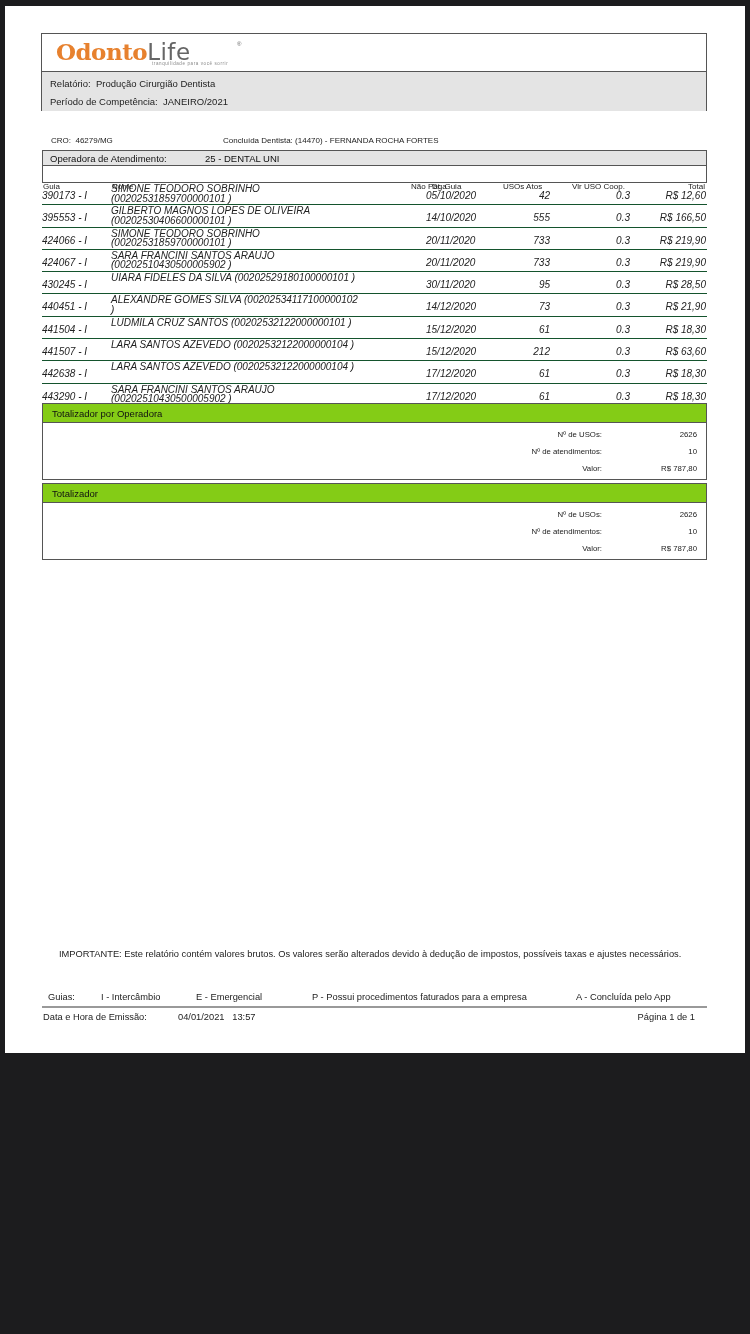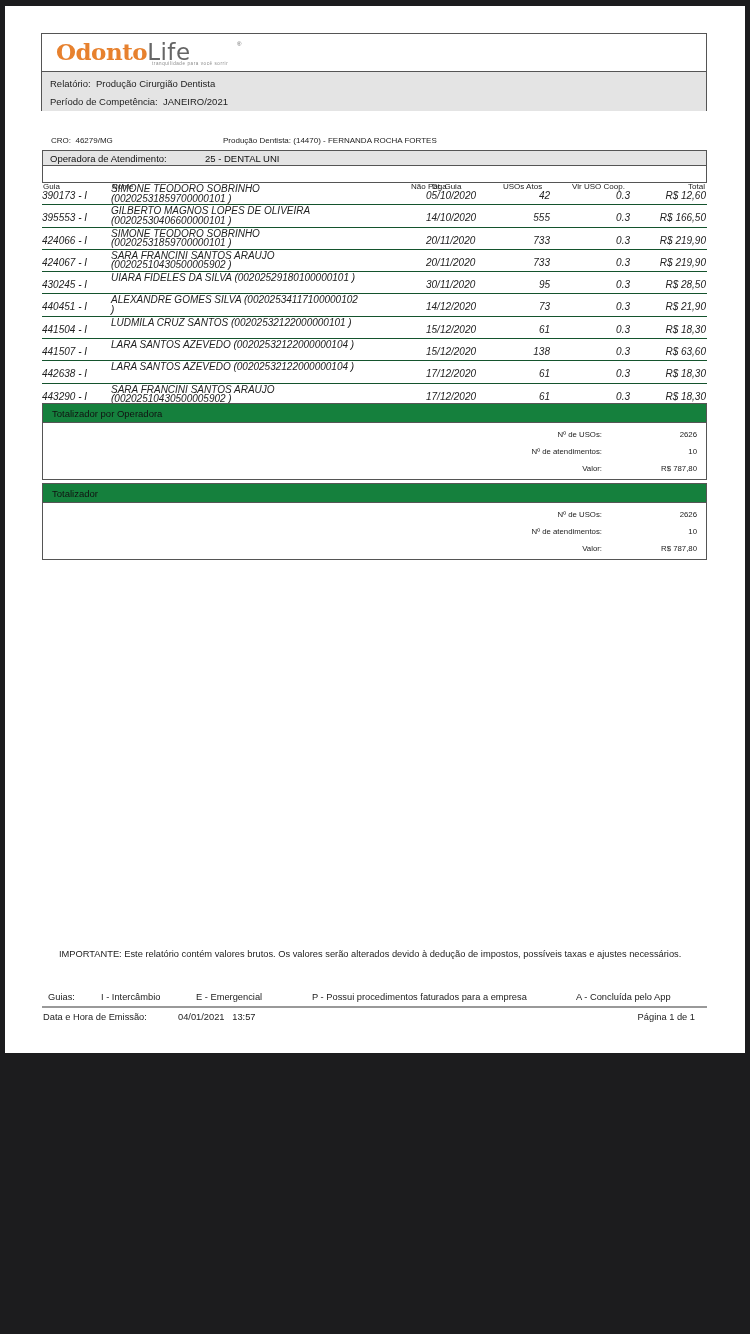--- a/index.html
+++ b/index.html
@@ -61,21 +61,21 @@
   .r-nome { left: 69px; top: 1px; line-height: 9.5px; width: 250px; white-space: normal !important; }
   .r-dt { left: 384px; top: 7px; }
   .r-usos { left: 460px; width: 48px; text-align: right; top: 7px; }
   .r-vlr { left: 555px; width: 33px; text-align: right; top: 7px; }
   .r-total { right: 1px; top: 7px; }
 
   .tot-section { position: absolute; left: 37px; width: 665px; }
   .tot1 { top: 397px; }
   .tot2 { top: 477px; }
   .tot-bar {
-    height: 20px; background: #15803d; border: 1px solid #555; box-sizing: border-box; position: relative; font-size: 9.5px;
+    height: 20px; background: #84cc16; border: 1px solid #555; box-sizing: border-box; position: relative; font-size: 9.5px;
   }
   .tot-bar span { position: absolute; left: 9px; top: 4px; }
   .tot-body {
     height: 57px; border-left: 1px solid #555; border-right: 1px solid #555; border-bottom: 1px solid #555;
     box-sizing: border-box; position: relative; font-size: 7.8px; color: #222;
   }
   .tot-line { position: absolute; left: 0; width: 100%; height: 10px; }
   .tot-line span { position: absolute; white-space: nowrap; }
   .tl-label { right: 104px; text-align: right; }
   .tl-value { right: 9px; text-align: right; }
@@ -123,21 +123,21 @@
         <span>JANEIRO/2021</span>
       </div>
     </div>
   </div>
 
   <div class="cro-line cro">
     <span>CRO:</span>&nbsp;
     <span>46279/MG</span>
   </div>
   <div class="cro-line dentist">
-    <span>Produção Dentista:</span>
+    <span>Concluída Dentista:</span>
     <span>(14470) - FERNANDA ROCHA FORTES</span>
   </div>
 
   <div class="table-area">
     <div class="operadora-bar">
       <span class="op-label">Operadora de Atendimento:</span>
       <span class="op-value">25 - DENTAL UNI</span>
     </div>
     <div class="col-header">
       <span class="c-guia">Guia</span>
@@ -210,21 +210,21 @@
           <span class="r-dt">15/12/2020</span>
           <span class="r-usos">61</span>
           <span class="r-vlr">0.3</span>
           <span class="r-total">R$ 18,30</span>
         </div>
         <div class="row">
           <span class="r-guia">441507 - I</span>
           <span class="r-nome">LARA SANTOS AZEVEDO (00202532122000000104 )</span>
           <span class="r-naopaga" style="left: 324px;"></span>
           <span class="r-dt">15/12/2020</span>
-          <span class="r-usos">138</span>
+          <span class="r-usos">212</span>
           <span class="r-vlr">0.3</span>
           <span class="r-total">R$ 63,60</span>
         </div>
         <div class="row">
           <span class="r-guia">442638 - I</span>
           <span class="r-nome">LARA SANTOS AZEVEDO (00202532122000000104 )</span>
           <span class="r-naopaga" style="left: 324px;"></span>
           <span class="r-dt">17/12/2020</span>
           <span class="r-usos">61</span>
           <span class="r-vlr">0.3</span>

